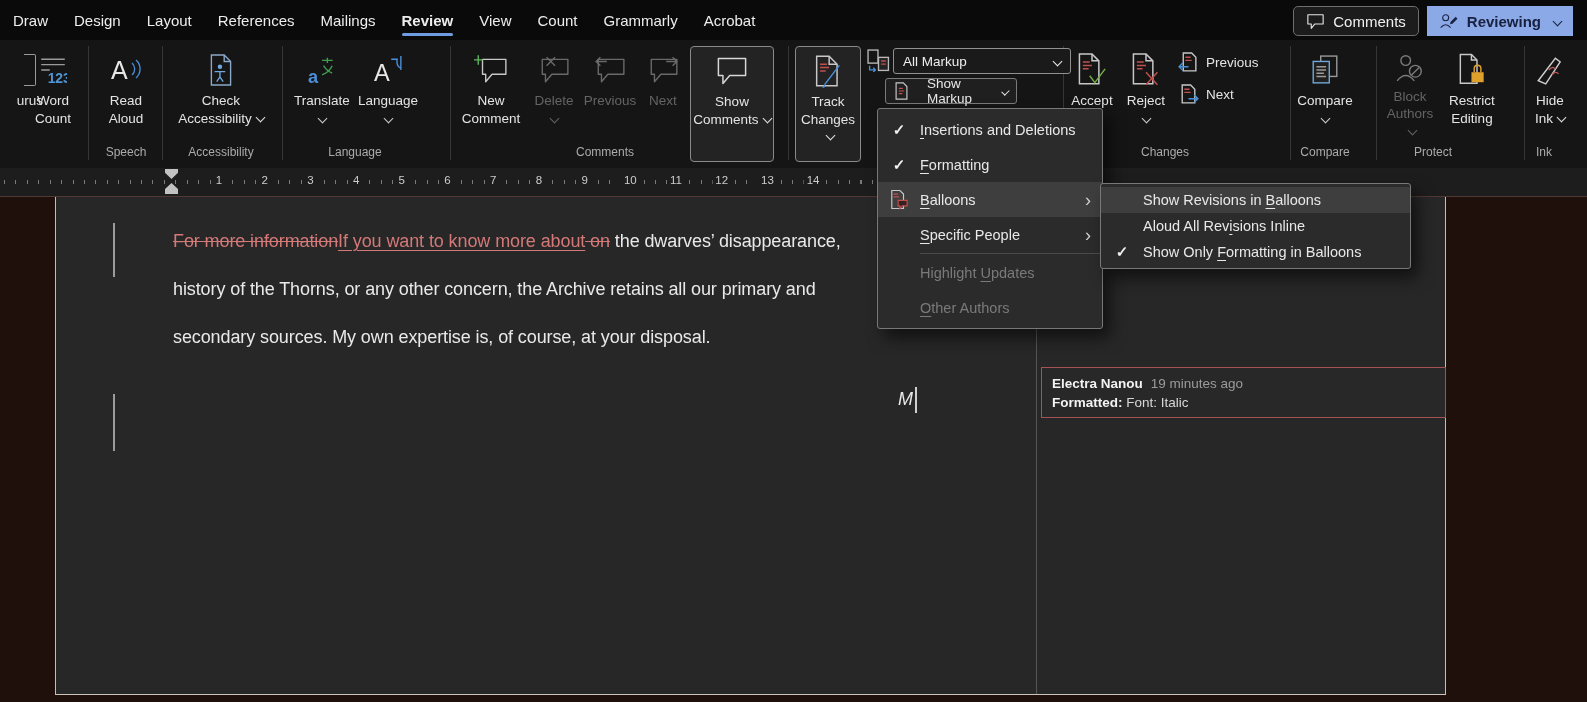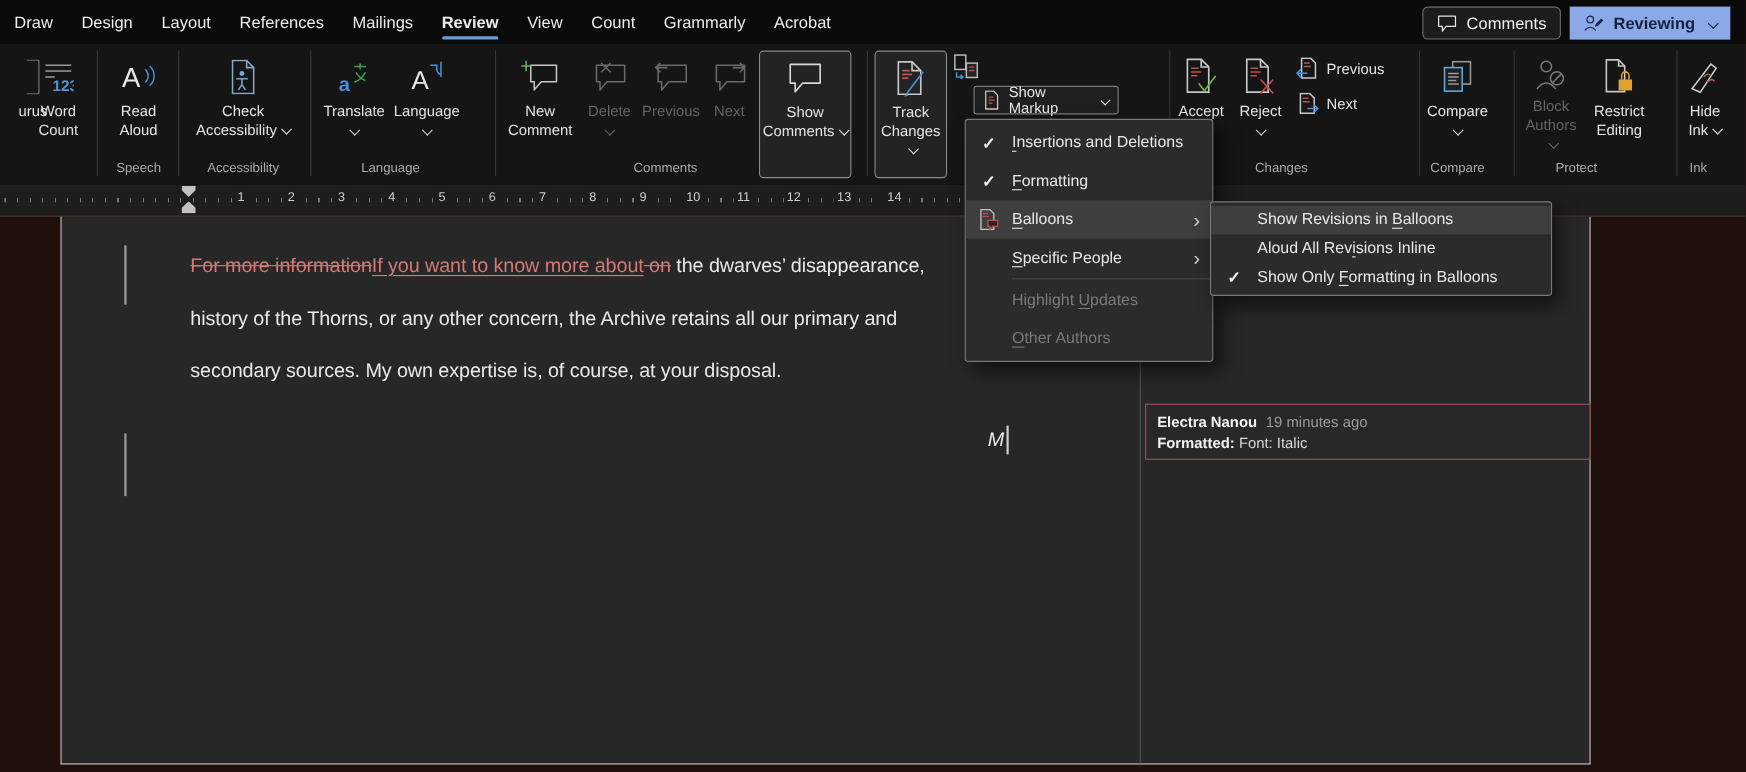--- a/index.html
+++ b/index.html
@@ -21,21 +21,21 @@
   .sep{position:absolute;top:6px;height:114px;width:1px;background:#363636;}
   .rb{position:absolute;top:8px;height:92px;display:flex;flex-direction:column;align-items:center;font-size:13.5px;color:#e4e4e4;text-align:center;cursor:default;}
   .ric{height:44px;display:flex;align-items:center;justify-content:center;}
   .rl{line-height:17.5px;}
   .dis,.dis .rl,.dis .chevrow{color:#646464;}
   .tg{border:1px solid #8a8a8a;border-radius:4px;background:#232323;top:6px;height:116px;justify-content:flex-start;padding-top:2px;box-sizing:border-box;}
   .grp{position:absolute;top:105px;font-size:12px;color:#ababab;text-align:center;}
   .chevrow{margin-top:2px;color:#cfcfcf;}
   .rs{position:absolute;display:flex;align-items:center;gap:7px;font-size:13.5px;color:#e4e4e4;}
   .combo{position:absolute;left:893px;top:8px;width:158px;height:24px;border:1px solid #909090;border-radius:3px;display:flex;align-items:center;padding:0 9px;font-size:13.5px;background:#1a1a1a;color:#eee;}
-  .smbtn{position:absolute;left:885px;top:38px;width:132px;height:26px;border:1px solid #7a7a7a;border-radius:3px;display:flex;align-items:center;gap:8px;padding:0 8px;font-size:13.5px;background:#1f1f1f;box-sizing:border-box;}
+  .smbtn{position:absolute;left:885px;top:38px;width:132px;height:26px;border:1px solid #7a7a7a;border-radius:3px;display:flex;align-items:center;gap:18px;padding:0 8px;font-size:13.5px;background:#1f1f1f;box-sizing:border-box;}
   
   .ruler{position:absolute;top:168px;left:0;width:100%;height:28px;background:#1d1d1d;}
   .ticks{position:absolute;left:4px;top:12px;width:1031px;height:4px;opacity:.75;
          background:repeating-linear-gradient(to right,#9a9a9a 0 1px,transparent 1px 11.42px);}
   .rnum{position:absolute;top:6px;transform:translateX(-50%);background:#1d1d1d;padding:0 3px;font-size:11.5px;color:#cdcdcd;}
   .ind-top{position:absolute;left:165px;top:1px;width:13px;height:10px;background:#c2c2c2;clip-path:polygon(0 0,100% 0,100% 38%,50% 100%,0 38%);}
   .ind-bot{position:absolute;left:165px;top:15px;width:13px;height:11px;background:#c2c2c2;clip-path:polygon(50% 0,100% 55%,100% 100%,0 100%,0 55%);}
   
   .canvas{position:absolute;top:196px;left:0;width:1587px;height:506px;background:#20100c;border-top:1px solid rgba(195,150,140,.3);box-sizing:border-box;}
   .page{position:absolute;left:55px;top:0;width:1391px;height:498px;background:#272727;
@@ -237,20 +237,24 @@
     <div class="rl"><span>Track Changes</span><span class="chev"></span></div>
   </div>
   <div style="position:absolute;left:867px;top:9px">
     <svg width="23" height="23" viewBox="0 0 22 22">
         <rect x="1" y="1" width="9.5" height="12.5" fill="none" stroke="#b8b8b8"></rect>
         <rect x="11" y="8" width="9.5" height="12.5" fill="#242424" stroke="#b8b8b8"></rect>
         <path d="M13.5 11.5h4.5M13.5 14.5h4.5" stroke="#c0504d"></path>
         <path d="M2.5 16v4h5.5m-2-2l2 2-2 2" fill="none" stroke="#4a90d9" stroke-width="1.4"></path>
       </svg>
   </div>
+  <div class="combo">
+    <span>All Markup</span>
+    <span class="chev" style="margin-left:auto"></span>
+  </div>
   <div class="smbtn">
     <span>
       <svg width="15" height="18" viewBox="0 0 16 20">
           <path d="M2 1h8l4 4v14H2z" fill="none" stroke="#c8c8c8"></path>
           <path d="M5 7h4.5M5 10h6M5 13h4" stroke="#c0504d"></path>
         </svg>
     </span>
     <span>Show Markup</span>
     <span class="chev"></span>
   </div>

